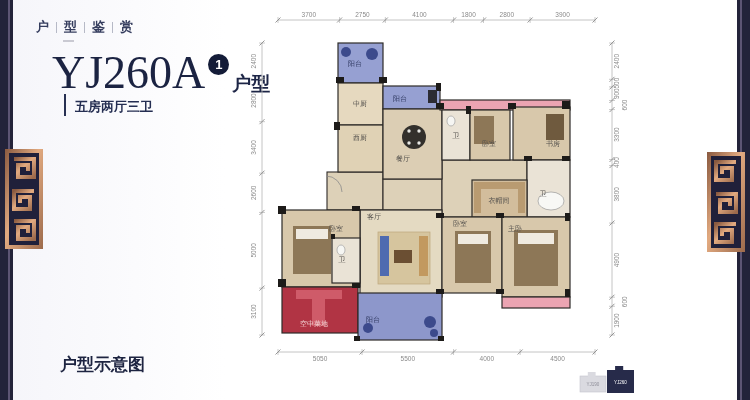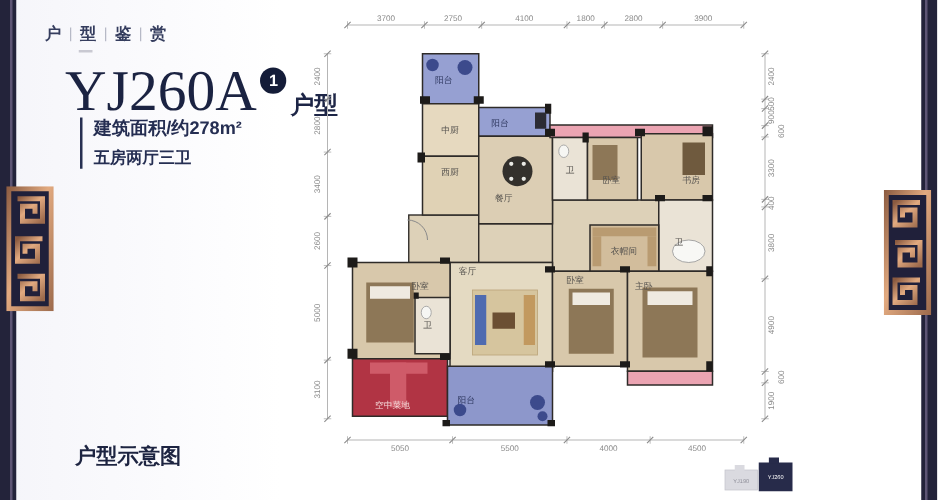--- a/index.html
+++ b/index.html
@@ -88,21 +88,20 @@
     </div>
   <div class="header-dash"></div>
 
   <div class="title-row">
     <span class="model">YJ260A</span>
     <span class="badge">1</span>
     <span class="suffix">户型</span>
   </div>
 
   <div class="specs">
-    <div class="spec-area">建筑面积/约278m²</div>
     <div class="spec-layout">五房两厅三卫</div>
   </div>
 
   <div class="plan-caption">户型示意图</div>
 
   <svg id="floorplan" viewBox="230 5 420 393">
       <rect x="327" y="172" width="56" height="38" fill="#ddd1b8" stroke="#2e2b28" stroke-width="1.1"></rect>
       <rect x="383" y="179" width="59" height="31" fill="#ddd1b8" stroke="#2e2b28" stroke-width="1.1"></rect>
       <rect x="442" y="160" width="85" height="57" fill="#ddd1b8" stroke="#2e2b28" stroke-width="1.1"></rect>
       <rect x="338" y="43" width="45" height="40" fill="#96a0d2" stroke="#2e2b28" stroke-width="1.2"></rect>

